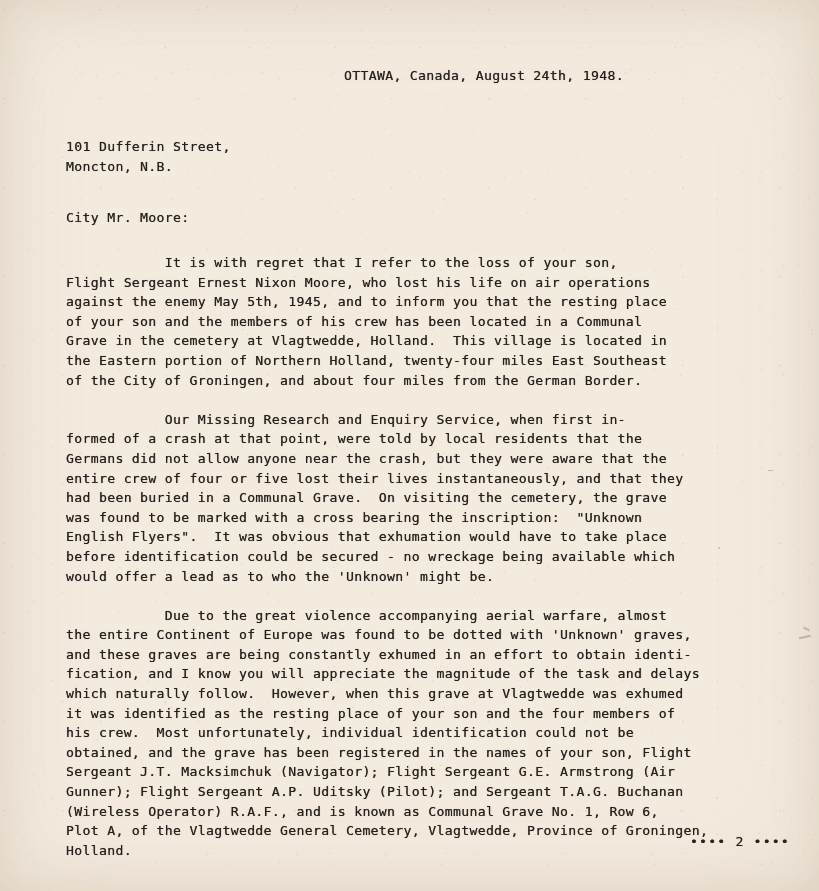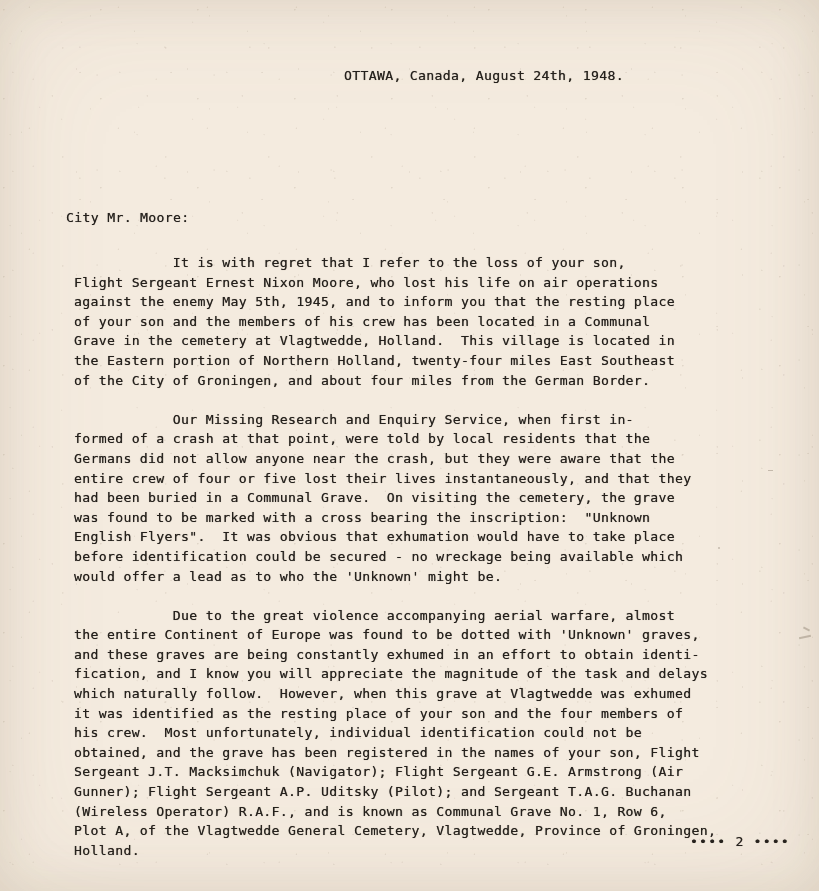--- a/index.html
+++ b/index.html
@@ -88,21 +88,20 @@
   #salutation {
     position: absolute;
     top: 208px;
     left: 66px;
   }
   #body {
     position: absolute;
     top: 253px;
     left: 66px;
     width: 730px;
-    margin-left: 8px;
   }
   #body .para {
     margin: 0 0 19.6px 0;
   }
   #body .para:last-child { margin-bottom: 0; }
   #footer {
     position: absolute;
     top: 832px;
     left: 690px;
     letter-spacing: 1.2px;
@@ -121,20 +120,22 @@
 </head>
 <body>
 
 <div id="page">
 
   <div id="letter">
 
     <div id="dateline" class="tw">OTTAWA, Canada, August 24th, 1948.</div>
 
     <div id="address">
+      <div class="tw">101 Dufferin Street,</div>
+      <div class="tw">Moncton, N.B.</div>
     </div>
 
     <div id="salutation" class="tw">City Mr. Moore:</div>
 
     <div id="body">
       <p class="tw para">            It is with regret that I refer to the loss of your son,
 Flight Sergeant Ernest Nixon Moore, who lost his life on air operations
 against the enemy May 5th, 1945, and to inform you that the resting place
 of your son and the members of his crew has been located in a Communal
 Grave in the cemetery at Vlagtwedde, Holland.  This village is located in

